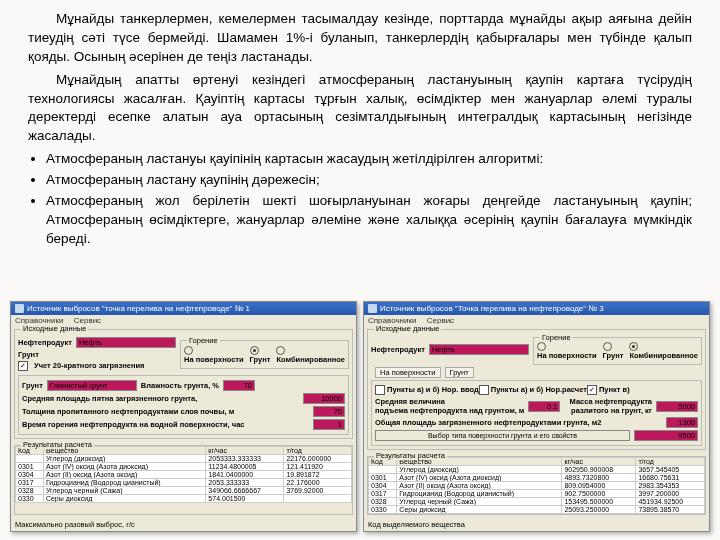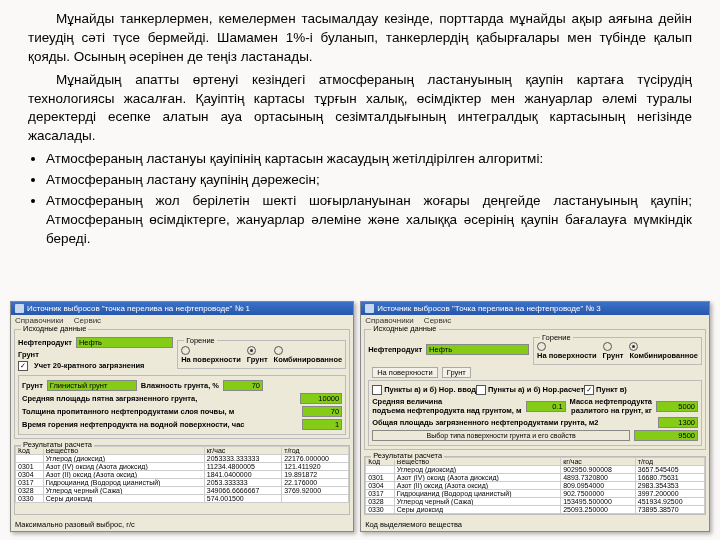--- a/index.html
+++ b/index.html
@@ -84,28 +84,28 @@
   }
   .row {
     display: flex;
     align-items: center;
     gap: 4px;
     margin: 2px 0;
   }
   .row label { font-size: 7.5px; white-space: nowrap; font-weight: bold; }
   .sel, .inp {
     border: 1px solid #888;
-    background: #84cc16;
+    background: #be185d;
     font-size: 7.5px;
     padding: 0 2px;
     height: 11px;
     box-sizing: border-box;
   }
   .sel { flex: 1; }
-  .inp { width: 40px; text-align: right; }
+  .inp { width: 32px; text-align: right; }
   .radio {
     width: 7px; height: 7px; border: 1px solid #555; border-radius: 50%; display:inline-block; margin-right:2px; vertical-align:middle;
   }
   .radio.on::after{content:'';display:block;width:3px;height:3px;background:#333;border-radius:50%;margin:2px;}
   .chk {
     width: 8px; height: 8px; border: 1px solid #555; background:#fff; display:inline-block; margin-right:2px; vertical-align:middle; font-size:7px; line-height:7px; text-align:center;
   }
   .subpanel {
     border: 1px solid #bbb;
     padding: 2px 3px;

